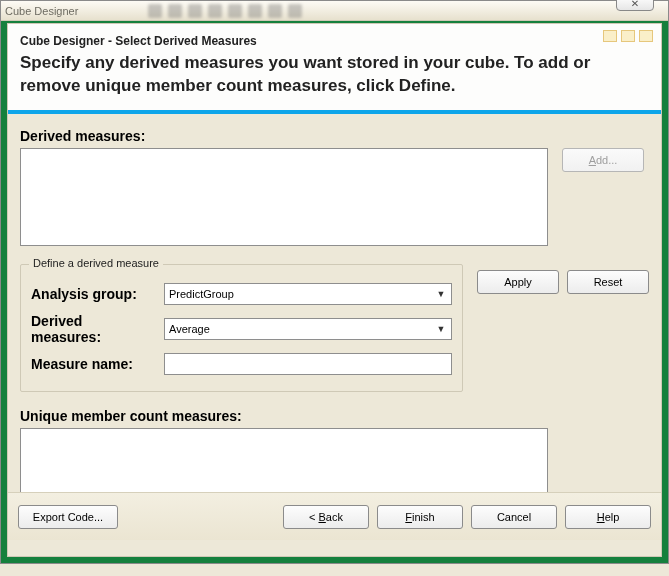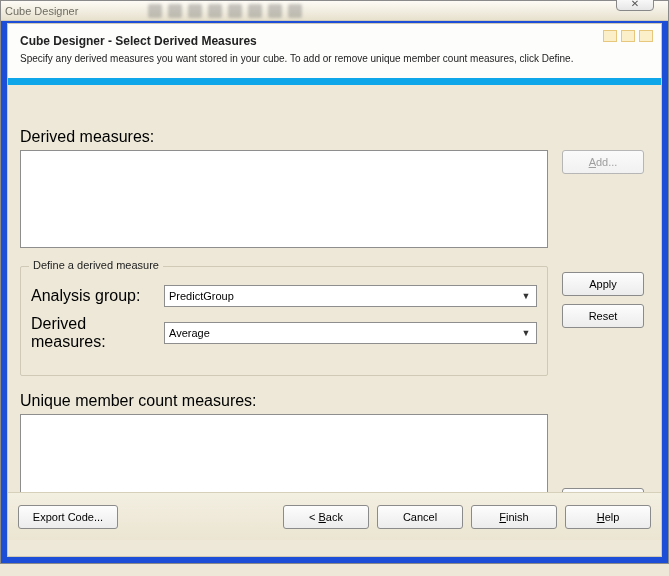--- a/index.html
+++ b/index.html
@@ -9,21 +9,21 @@
     font-family: Tahoma, Verdana, "Segoe UI", sans-serif;
     font-size: 11px;
     background: #EDE8D8;
     overflow: hidden;
     color: #000;
   }
   .win {
     position: relative;
     width: 669px; height: 564px;
     border: 1px solid #8A8A8A;
-    background: #1d4ed8;
+    background: #15803d;
   }
   .titlebar {
     height: 20px;
     background: linear-gradient(to bottom, #FDFBF5 0%, #E7E1CE 100%);
     border-bottom: 1px solid #CFC9B6;
     display: flex; align-items: center;
     padding: 0 4px;
     color: #6E6C62;
     font-size: 11px;
     position: relative;
@@ -39,58 +39,58 @@
     font-size: 10px; color:#555;
   }
   .page {
     position: absolute;
     left: 6px; right: 6px; top: 22px; bottom: 6px;
     border: 1px solid #CFC9B6;
     background: #EDE8D8;
   }
   .header {
     background: #FDFDFC;
-    border-bottom: 7px solid #0ea5e9;
+    border-bottom: 4px solid #0ea5e9;
     padding: 10px 12px 12px 12px;
     position: relative;
   }
   .header h1 {
     margin: 0 0 4px 0; font-size: 12px; font-weight: bold; color:#222;
   }
-  .header p { margin: 2px 0 0 0; font-size: 10px; color:#222; line-height: 1.35;}
+  .header p { margin: 2px 0 0 0; font-size: 17px; color:#222; line-height: 1.35; font-weight: bold;}
   .header .mini { position:absolute; right:8px; top:6px; display:flex; gap:4px;}
   .header .mini span { width:14px; height:12px; border:1px solid #E6C77C; background:#FAEFC9; display:inline-block;}
   .content {
     position: absolute;
     left: 0; right: 0; top: 72px; bottom: 48px;
     padding: 12px 12px 0 12px;
   }
-  .label { font-size: 16px; color:#000; }
+  .label { font-size: 14px; color:#000;font-weight:bold; }
   .listbox {
     background:#fff; border: 1px solid #8E8E8E;
   }
   .row { display:flex; align-items:flex-start; }
-  .vbtns { display:flex; flex-direction:column; gap:8px; margin-left:14px;}
+  .vbtns { display:flex; flex-direction:row; gap:8px; margin-left:14px;}
   button.std {
     width: 82px; height: 24px;
     font: 11px Tahoma, sans-serif;
     border: 1px solid #8B8B8B;
     border-radius: 3px;
     background: linear-gradient(#FDFDFD,#ECECEC);
     color:#000;
     padding: 0;
   }
   button.std:disabled, button.std.disabled {
     color:#9E9E9E; border-color:#B6B6B6;
     background: linear-gradient(#FAFAFA,#F1F1F1);
   }
   .fieldset {
     border: 1px solid #CFC9B6;
     border-radius: 2px;
-    padding: 10px 10px 24px 10px;
+    padding: 10px 10px 16px 10px;
     margin-top: 8px;
     position: relative;
   }
   .fieldset .legend {
     position: absolute; top:-8px; left:8px;
     background:#EDE8D8; padding:0 4px; font-size:11px; color:#222;
   }
   .formrow { display:flex; align-items:center; margin-top:8px;}
   .formrow:first-of-type { margin-top: 6px;}
   .formrow .flabel { width:118px; }
@@ -194,20 +194,26 @@
             </div>
 
             <div class="formrow">
               <div class="flabel label">Derived measures:</div>
               <div class="combo">
                 <span>Average</span>
                 <span class="arrow">▼</span>
               </div>
             </div>
 
+            <div class="formrow">
+              <div class="flabel label">Measure name:</div>
+              <div class="txt">
+                <input type="text" value="" style="">
+              </div>
+            </div>
           </div>
         </div>
         <div class="vbtns" style="margin-top:14px;justify-content:space-between;">
           <button class="std">Apply</button>
           <button class="std">Reset</button>
         </div>
       </div>
 
       <div class="label" style="margin-top:16px;">Unique member count measures:</div>
       <div class="row" style="margin-top:4px; align-items:flex-end;">
@@ -216,19 +222,19 @@
           <button class="std"><span>De<span class="u">f</span>ine...</span></button>
         </div>
       </div>
 
     </div>
 
     <div class="footer">
       <button class="std export">Export Code...</button>
       <div class="spacer"></div>
       <button class="std">&lt; <span class="u">B</span>ack</button>
+      <button class="std"><span class="u">F</span>inish</button>
       <button class="std">Cancel</button>
-      <button class="std"><span class="u">F</span>inish</button>
       <button class="std"><span class="u">H</span>elp</button>
     </div>
 
   </div>
 </div>
 
 </body></html>

